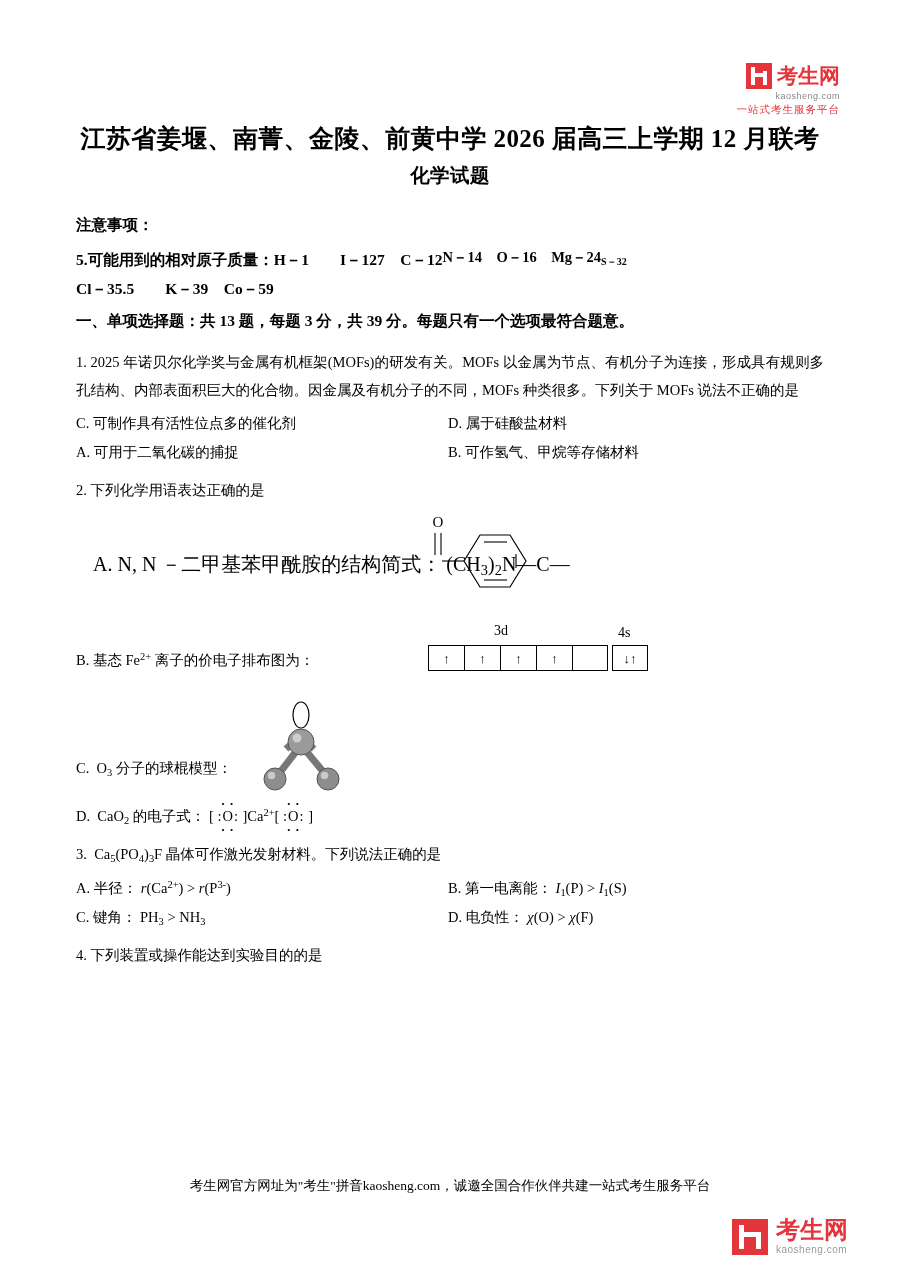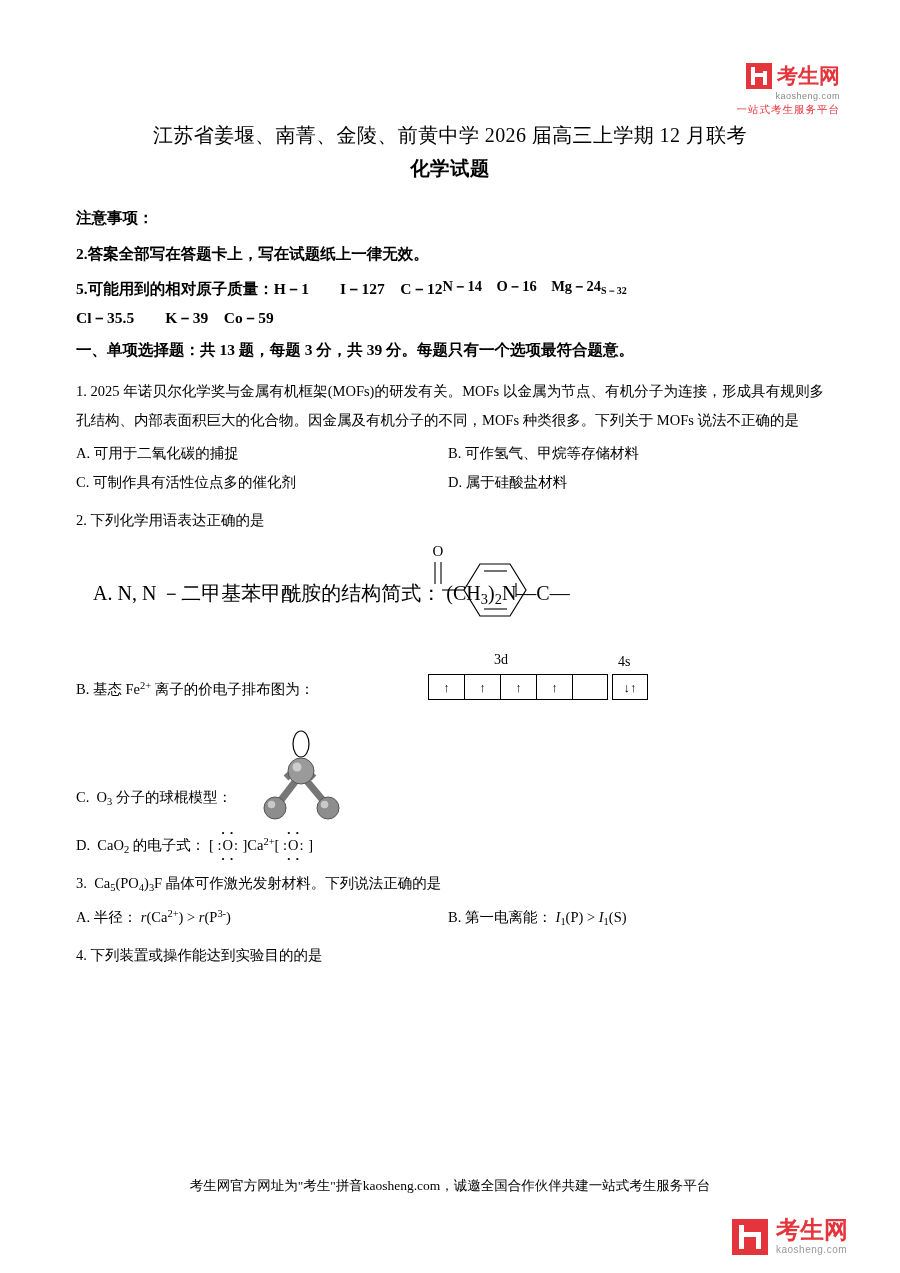--- a/index.html
+++ b/index.html
@@ -88,22 +88,22 @@
     font-family: "Liberation Sans", sans-serif;
     font-size: 10.5px;
     color: #e4343c;
     margin-top: 2px;
     letter-spacing: 1px;
   }
 
   
   .doc-title {
     text-align: center;
-    font-weight: normal;
-    font-size: 20px;
+    font-weight: bold;
+    font-size: 25px;
     margin: 0;
     padding-top: 118px;
     line-height: 1.35;
     letter-spacing: 0.4px;
   }
   .doc-subtitle {
     text-align: center;
     font-weight: bold;
     font-size: 19.5px;
     margin: 6px 0 0 0;
@@ -357,40 +357,39 @@
     <div class="logo-sub">kaosheng.com</div>
     <div class="logo-tagline">一站式考生服务平台</div>
   </div>
 
   <h1 class="doc-title">江苏省姜堰、南菁、金陵、前黄中学 2026 届高三上学期 12 月联考</h1>
   <h2 class="doc-subtitle">化学试题</h2>
 
   <div class="body-block">
 
     <div class="notes-title">注意事项：</div>
-    <div class="note-line">2.答案全部写在答题卡上，写在试题纸上一律无效。</div>
 
     <div class="mass-line">
       <span>5.可能用到的相对原子质量：</span><span>H－1　　I－127　C－12</span><span class="grp2">N－14　O－16　Mg－24</span><span class="grp3">S－32</span>
     </div>
     <div class="mass-line2">Cl－35.5　　K－39　Co－59</div>
 
     <div class="section-head">一、单项选择题：共 13 题，每题 3 分，共 39 分。每题只有一个选项最符合题意。</div>
 
     <div class="q q-first">
       <span>1.</span>
       <span>2025 年诺贝尔化学奖与金属有机框架(MOFs)的研发有关。MOFs 以金属为节点、有机分子为连接，形成具有规则多孔结构、内部表面积巨大的化合物。因金属及有机分子的不同，MOFs 种类很多。下列关于 MOFs 说法不正确的是</span>
     </div>
     <div class="opts">
+      <div class="opt-a">C. 可制作具有活性位点多的催化剂</div>
+      <div class="opt-b">D. 属于硅酸盐材料</div>
+    </div>
+    <div class="opts">
       <div class="opt-a">A. 可用于二氧化碳的捕捉</div>
       <div class="opt-b">B. 可作氢气、甲烷等存储材料</div>
-    </div>
-    <div class="opts">
-      <div class="opt-a">C. 可制作具有活性位点多的催化剂</div>
-      <div class="opt-b">D. 属于硅酸盐材料</div>
     </div>
 
     <div class="q">
       <span>2.</span>
       <span>下列化学用语表达正确的是</span>
     </div>
 
     <div class="q2-struct">
       <div class="q2-label">
         <span>A.  N, N －二甲基苯甲酰胺的结构简式：</span>
@@ -472,20 +471,30 @@
     <div class="opts">
       <div class="opt-a">
         <span>A.  半径：</span>
         <span class="ital">r</span>(Ca<sup>2+</sup>) &gt; <span class="ital">r</span>(P<sup>3-</sup>)
       </div>
       <div class="opt-b">
         <span>B.  第一电离能：</span>
         <span class="ital">I</span><sub>1</sub>(P) &gt; <span class="ital">I</span><sub>1</sub>(S)
       </div>
     </div>
+    <div class="opts">
+      <div class="opt-a">
+        <span>C.  键角：</span>
+        <span>PH<sub>3</sub> &gt; NH<sub>3</sub></span>
+      </div>
+      <div class="opt-b">
+        <span>D.  电负性：</span>
+        <span><span class="ital">χ</span>(O) &gt; <span class="ital">χ</span>(F)</span>
+      </div>
+    </div>
 
     <div class="q">
       <span>4.</span>
       <span>下列装置或操作能达到实验目的的是</span>
     </div>
 
   </div>
 
   <div class="footer-note">考生网官方网址为"考生"拼音kaosheng.com，诚邀全国合作伙伴共建一站式考生服务平台</div>
 

